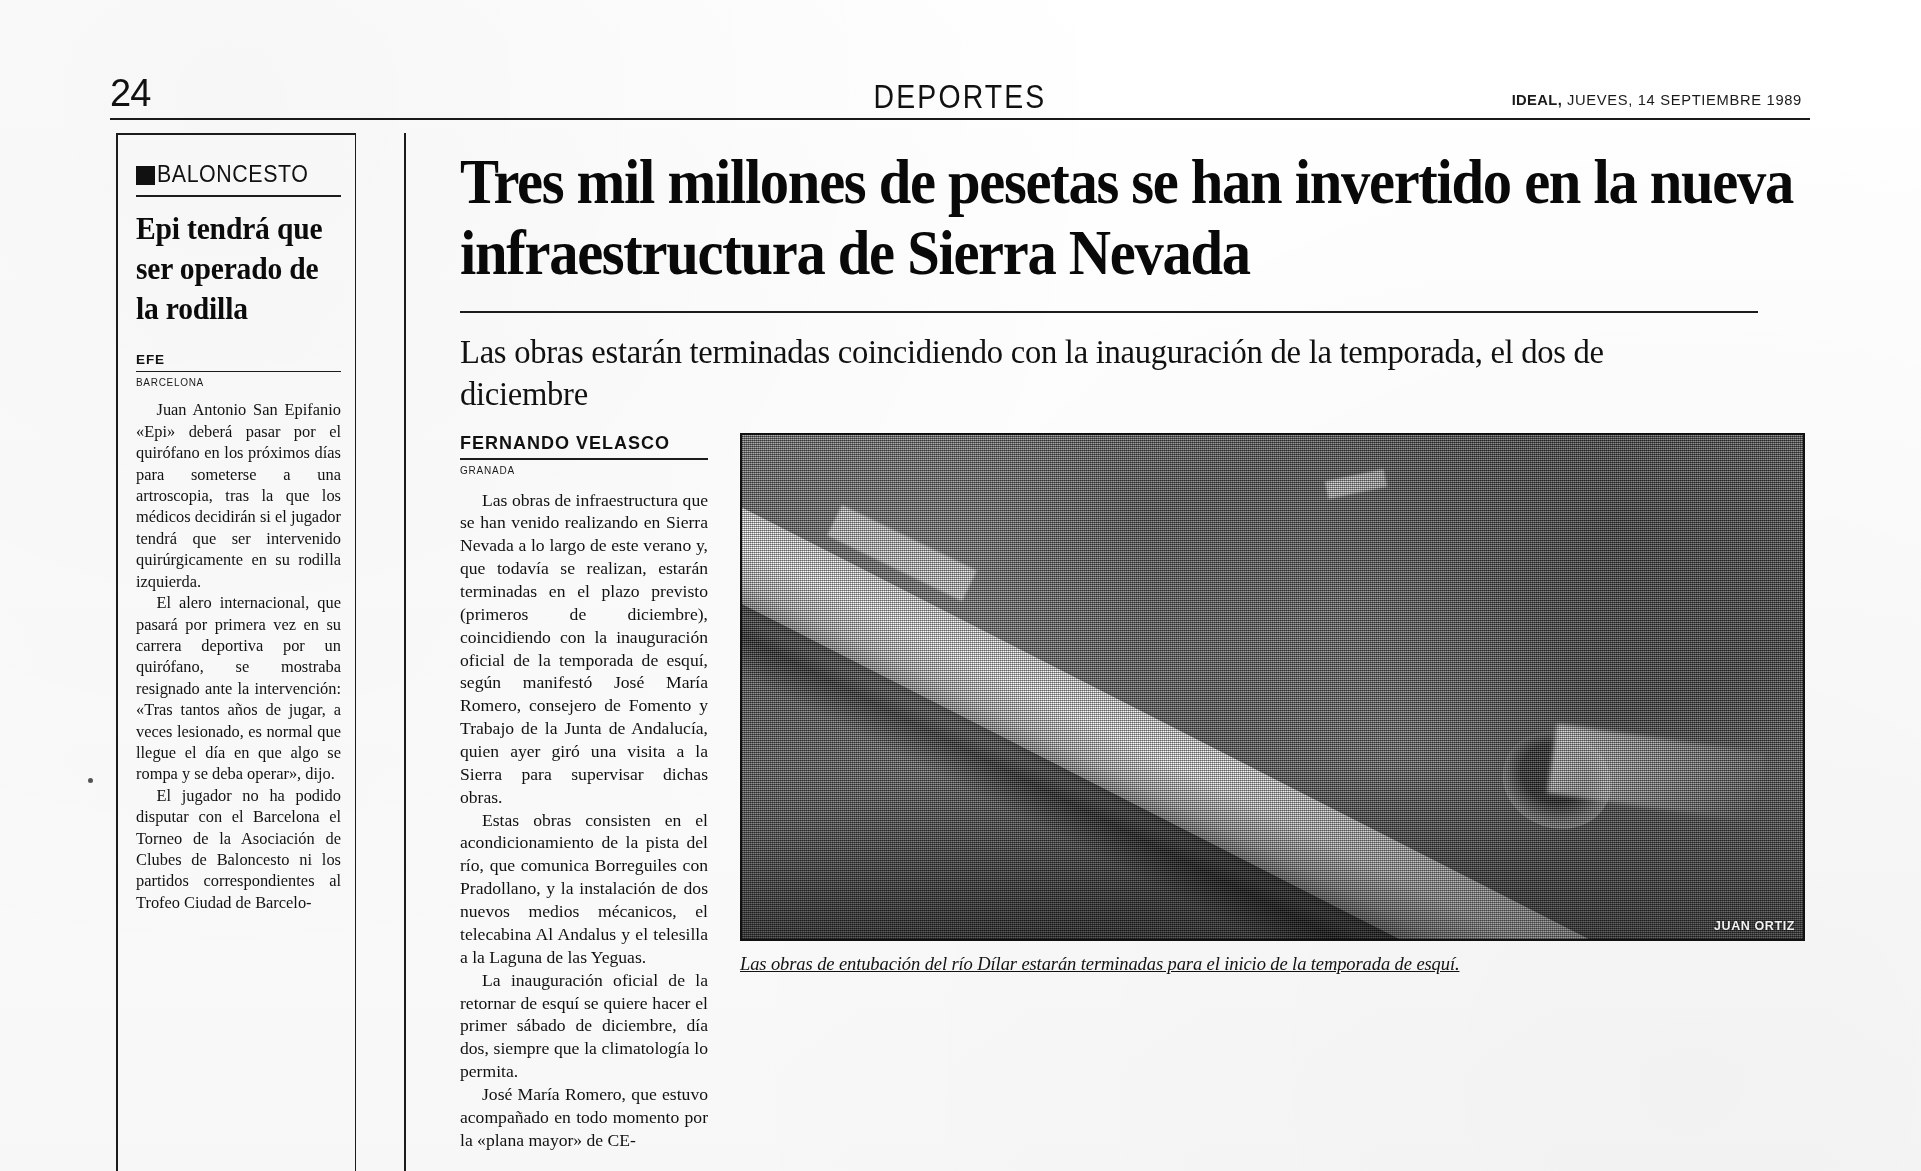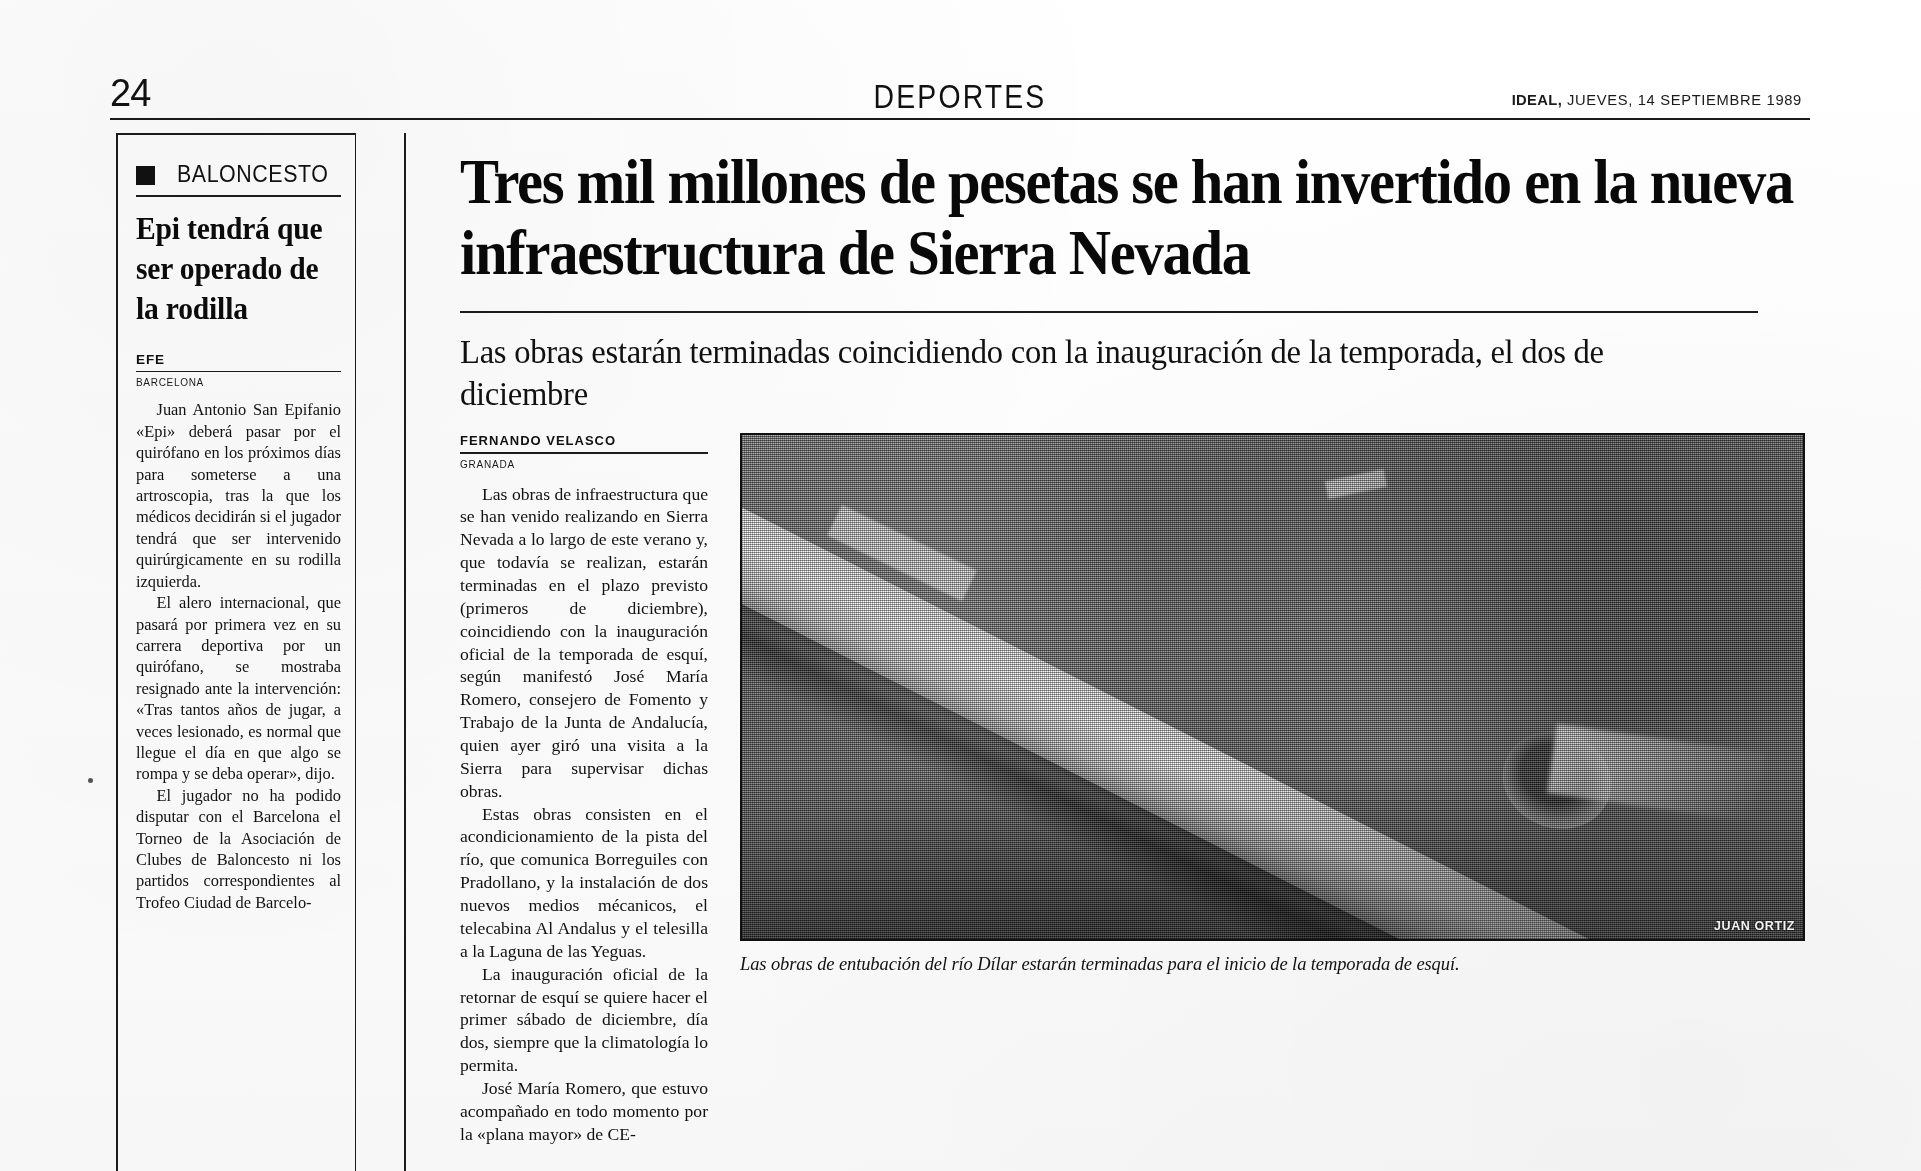--- a/index.html
+++ b/index.html
@@ -96,21 +96,21 @@
     height: 1038px;
     border-left: 2px solid #1c1c1c;
     border-top: 2px solid #1c1c1c;
     border-right: 1px solid #1c1c1c;
     padding: 0 14px 0 18px;
     box-sizing: border-box;
   }
   #kicker {
     display: flex;
     align-items: center;
-    gap: 22px;
+    gap: 2px;
     margin-top: 26px;
   }
   #kicker-square {
     width: 19px;
     height: 19px;
     background: #111;
     flex: 0 0 auto;
     margin-top: 1px;
   }
   #kicker-label {
@@ -231,21 +231,21 @@
 
   #col1 {
     position: absolute;
     left: 0;
     top: 0;
     width: 248px;
   }
   #main-byline {
     font-family: "Liberation Sans", sans-serif;
     font-weight: bold;
-    font-size: 13px;
+    font-size: 18px;
     letter-spacing: 1px;
     color: #111;
   }
   #main-byline-rule {
     margin-top: 4px;
     height: 1.6px;
     background: #1c1c1c;
   }
   #main-dateline {
     margin-top: 5px;
@@ -382,20 +382,21 @@
     text-shadow: 0 0 3px rgba(0,0,0,.9);
     z-index: 5;
   }
   #photo-caption {
     margin-top: 13px;
     font-family: "Liberation Serif", serif;
     font-style: italic;
     font-size: 18.5px;
     letter-spacing: -0.1px;
     color: #121212;
+    text-decoration: underline;
   }
 
   
   #gutter-rule {
     position: absolute;
     left: 404px;
     top: 133px;
     width: 2px;
     height: 1038px;
     background: #1c1c1c;

